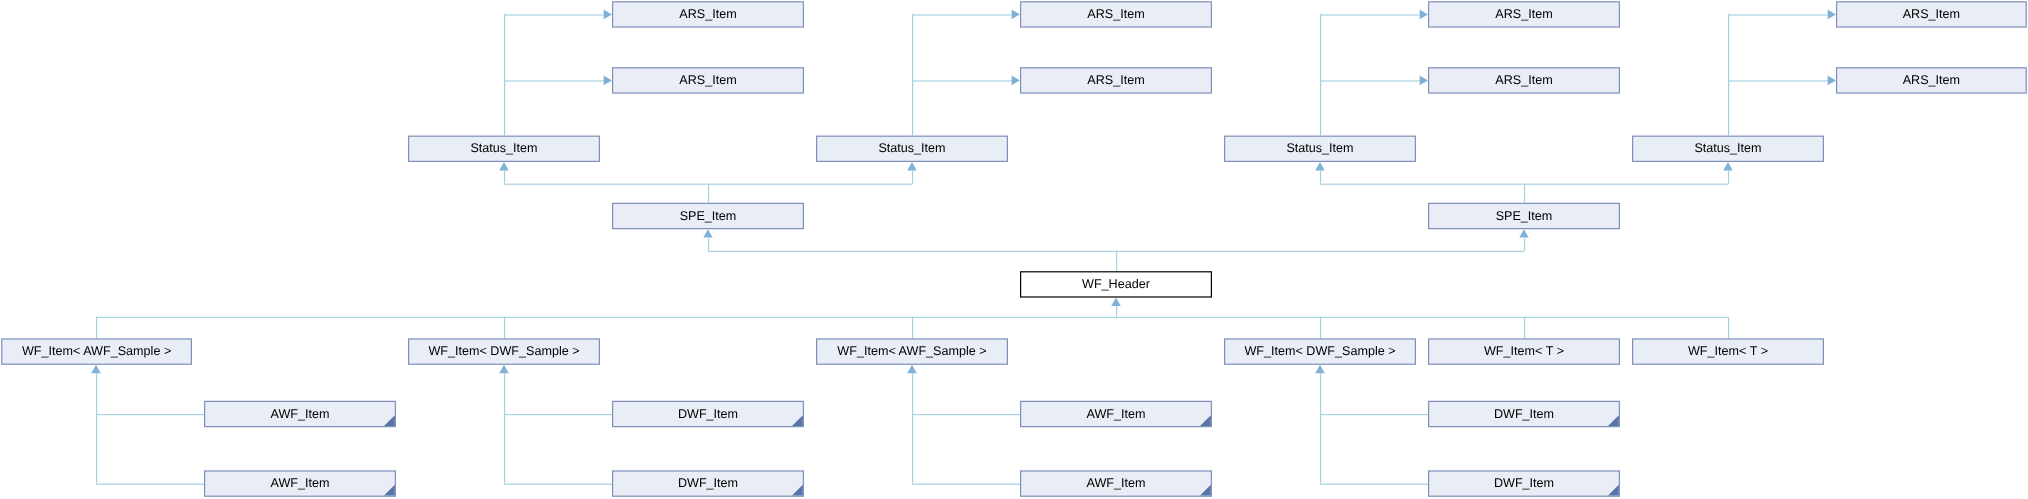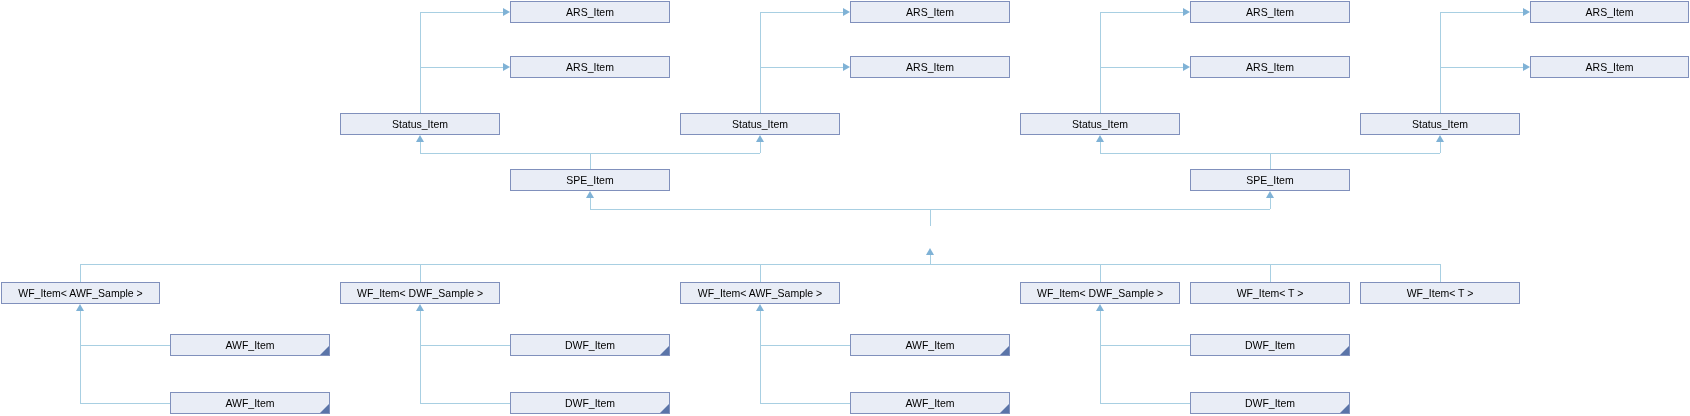--- a/index.html
+++ b/index.html
@@ -135,20 +135,21 @@
     <div class="node" style="left: 1190px; top: 1px; width: 160px; height: 22px; line-height: 20px;">ARS_Item</div>
     <div class="node" style="left: 1190px; top: 56px; width: 160px; height: 22px; line-height: 20px;">ARS_Item</div>
     <div class="node" style="left: 1530px; top: 1px; width: 159px; height: 22px; line-height: 20px;">ARS_Item</div>
     <div class="node" style="left: 1530px; top: 56px; width: 159px; height: 22px; line-height: 20px;">ARS_Item</div>
     <div class="node" style="left: 340px; top: 113px; width: 160px; height: 22px; line-height: 20px;">Status_Item</div>
     <div class="node" style="left: 680px; top: 113px; width: 160px; height: 22px; line-height: 20px;">Status_Item</div>
     <div class="node" style="left: 1020px; top: 113px; width: 160px; height: 22px; line-height: 20px;">Status_Item</div>
     <div class="node" style="left: 1360px; top: 113px; width: 160px; height: 22px; line-height: 20px;">Status_Item</div>
     <div class="node" style="left: 510px; top: 169px; width: 160px; height: 22px; line-height: 20px;">SPE_Item</div>
     <div class="node" style="left: 1190px; top: 169px; width: 160px; height: 22px; line-height: 20px;">SPE_Item</div>
+    <div class="node node--header" style="left: 850px; top: 226px; width: 160px; height: 22px; line-height: 20px;">WF_Header</div>
     <div class="node" style="left: 1px; top: 282px; width: 159px; height: 22px; line-height: 20px;">WF_Item&lt; AWF_Sample &gt;</div>
     <div class="node" style="left: 340px; top: 282px; width: 160px; height: 22px; line-height: 20px;">WF_Item&lt; DWF_Sample &gt;</div>
     <div class="node" style="left: 680px; top: 282px; width: 160px; height: 22px; line-height: 20px;">WF_Item&lt; AWF_Sample &gt;</div>
     <div class="node" style="left: 1020px; top: 282px; width: 160px; height: 22px; line-height: 20px;">WF_Item&lt; DWF_Sample &gt;</div>
     <div class="node" style="left: 1190px; top: 282px; width: 160px; height: 22px; line-height: 20px;">WF_Item&lt; T &gt;</div>
     <div class="node" style="left: 1360px; top: 282px; width: 160px; height: 22px; line-height: 20px;">WF_Item&lt; T &gt;</div>
     <div class="node" style="left: 170px; top: 334px; width: 160px; height: 22px; line-height: 20px;">AWF_Item<span class="fold"></span></div>
     <div class="node" style="left: 170px; top: 392px; width: 160px; height: 22px; line-height: 20px;">AWF_Item<span class="fold"></span></div>
     <div class="node" style="left: 510px; top: 334px; width: 160px; height: 22px; line-height: 20px;">DWF_Item<span class="fold"></span></div>
     <div class="node" style="left: 510px; top: 392px; width: 160px; height: 22px; line-height: 20px;">DWF_Item<span class="fold"></span></div>

